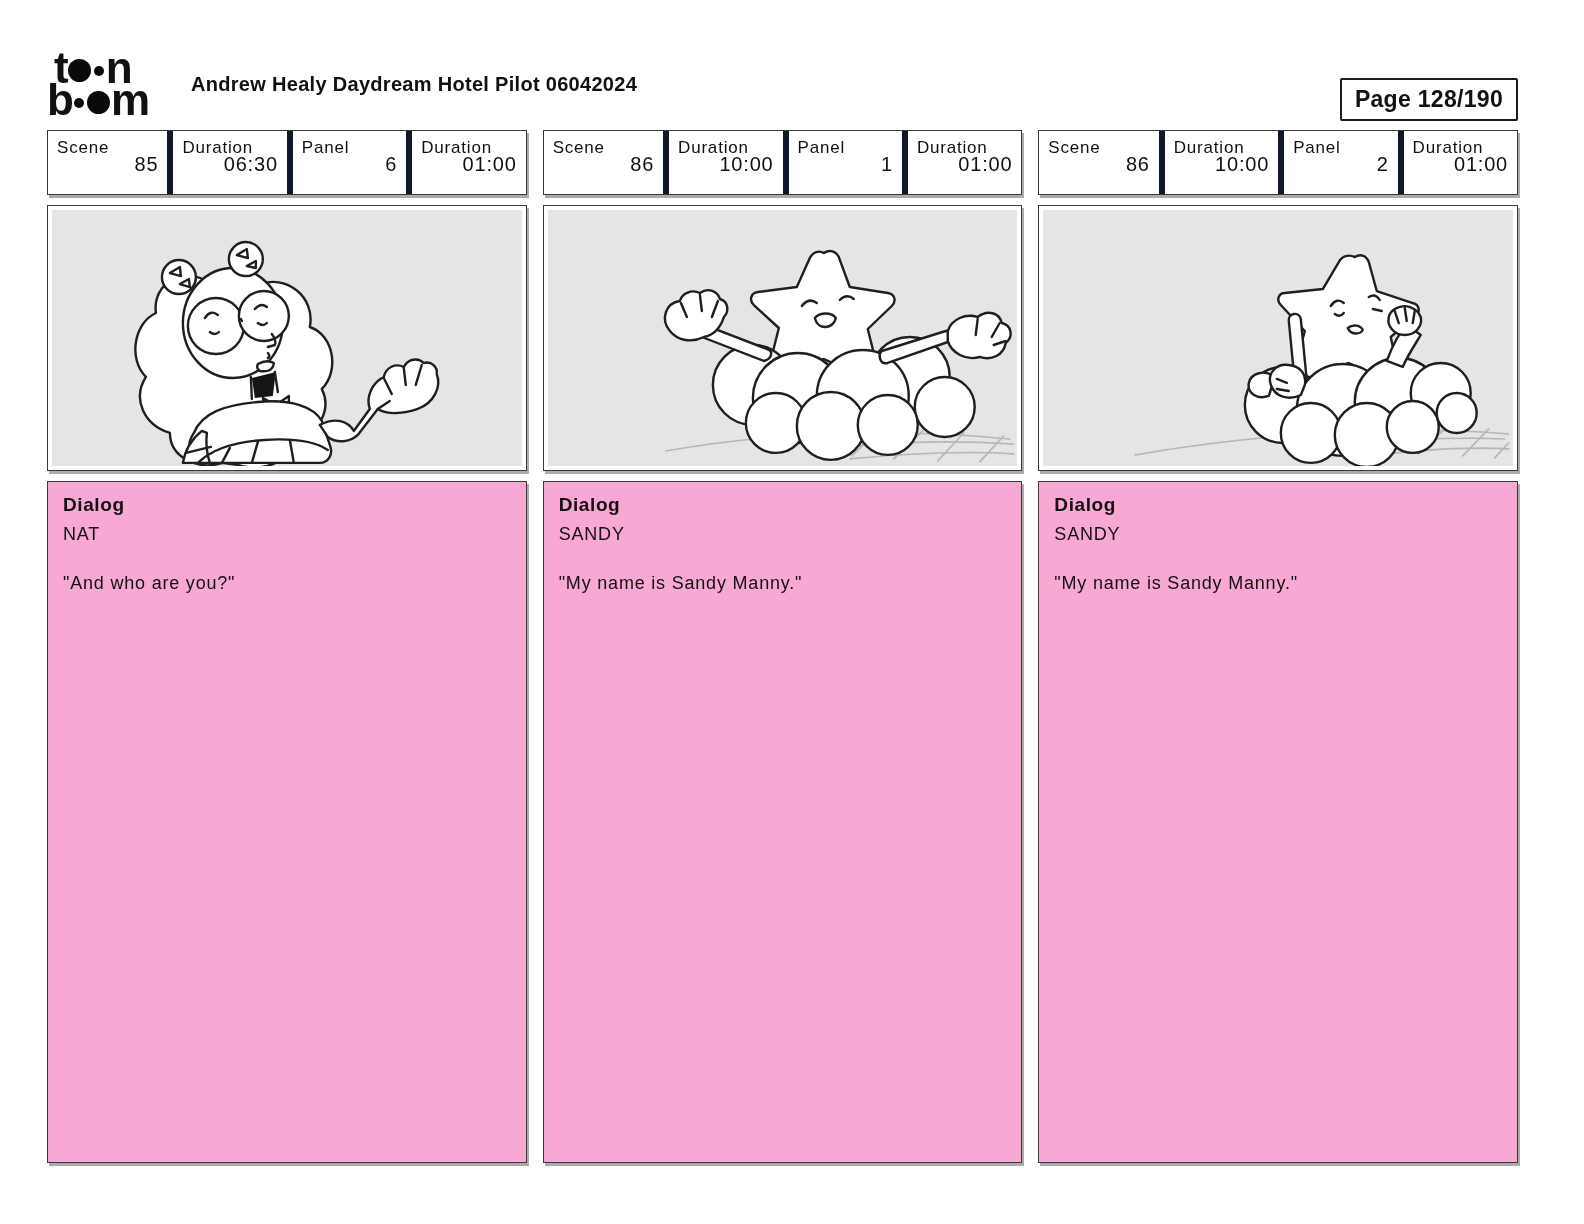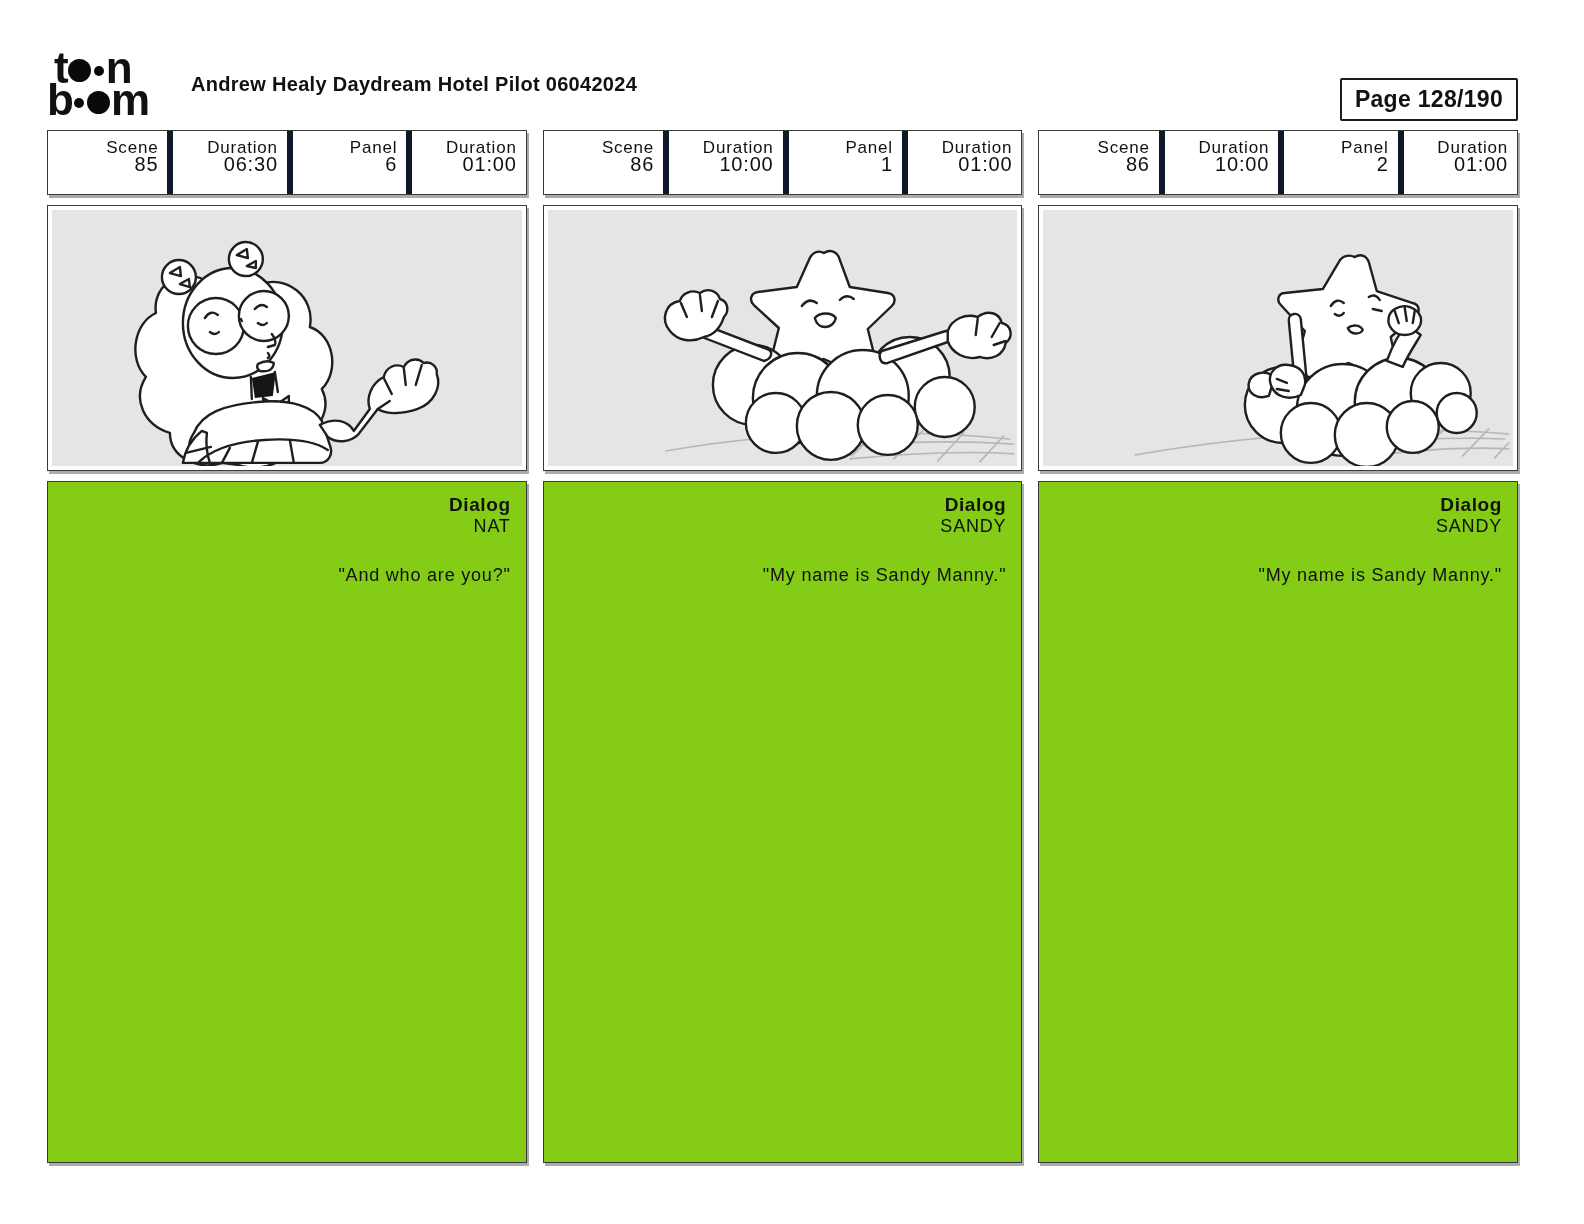--- a/index.html
+++ b/index.html
@@ -17,36 +17,36 @@
   .dot-big { width:23px; height:23px; border-radius:50%; background:#0a0a0a; margin:0 1px 1px 1px; }
   .dot-small { width:10px; height:10px; border-radius:50%; background:#0a0a0a; margin:0 2px 7px 2px; }
   .title { font-size:20px; font-weight:bold; margin-left:22px; letter-spacing:0.3px; }
   .page-box { margin-left:auto; border:2px solid #1c1c1c; border-radius:2px; padding:6px 13px;
               font-size:23px; font-weight:bold; letter-spacing:0.3px;margin-top:30px; }
 
   
   .columns { display:flex; gap:16px; }
   .column { flex:1; display:flex; flex-direction:column; }
 
-  .shadowed { box-shadow:2px 3px 0 #ababab;text-align:right; }
+  .shadowed { box-shadow:2px 3px 0 #ababab; }
 
   .meta-table { display:grid; grid-template-columns:1fr 1fr 1fr 1fr; height:65px;
                 border:1px solid #3a3a3a; background:#fff; margin-bottom:10px; }
   .cell { position:relative; padding:7px 9px 5px 9px; border-left:6px solid #0f172a; }
   .cell:first-child { border-left:none; }
   .cell-label { font-size:17px; letter-spacing:0.8px; }
   .cell-value { position:absolute; right:9px; bottom:18px; font-size:20px; letter-spacing:0.8px; }
 
   .panel-card { height:266px; border:1px solid #3a3a3a; background:#fff; padding:4px; margin-bottom:10px; }
   .panel-frame { width:100%; height:100%; background:#e5e5e6; overflow:hidden; }
   .panel-frame svg { width:100%; height:100%; display:block; }
 
-  .dialog-card { height:682px; border:1px solid #3a3a3a; background:#84cc16; padding:12px 15px; }
+  .dialog-card { height:682px; border:1px solid #3a3a3a; background:#f9a8d4; padding:12px 15px; }
   .dialog-heading { font-size:19px; font-weight:bold; letter-spacing:0.6px; }
-  .dialog-character { font-size:18px; letter-spacing:0.8px; }
+  .dialog-character { font-size:18px; letter-spacing:0.8px; margin-top:8px; }
   .dialog-quote { font-size:18px; letter-spacing:0.8px; margin-top:28px; }
 
   .sketch { fill:none; stroke:#1f1f1f; stroke-width:2.4; stroke-linecap:round; stroke-linejoin:round; }
   .sketch-fill { fill:#ffffff; stroke:#1f1f1f; stroke-width:2.4; stroke-linecap:round; stroke-linejoin:round; }
   .sketch-dark { fill:#151515; stroke:none; }
   .gridline { fill:none; stroke:#b4b6b8; stroke-width:1.6; stroke-linecap:round; }
 </style>
 </head>
 <body>
 

